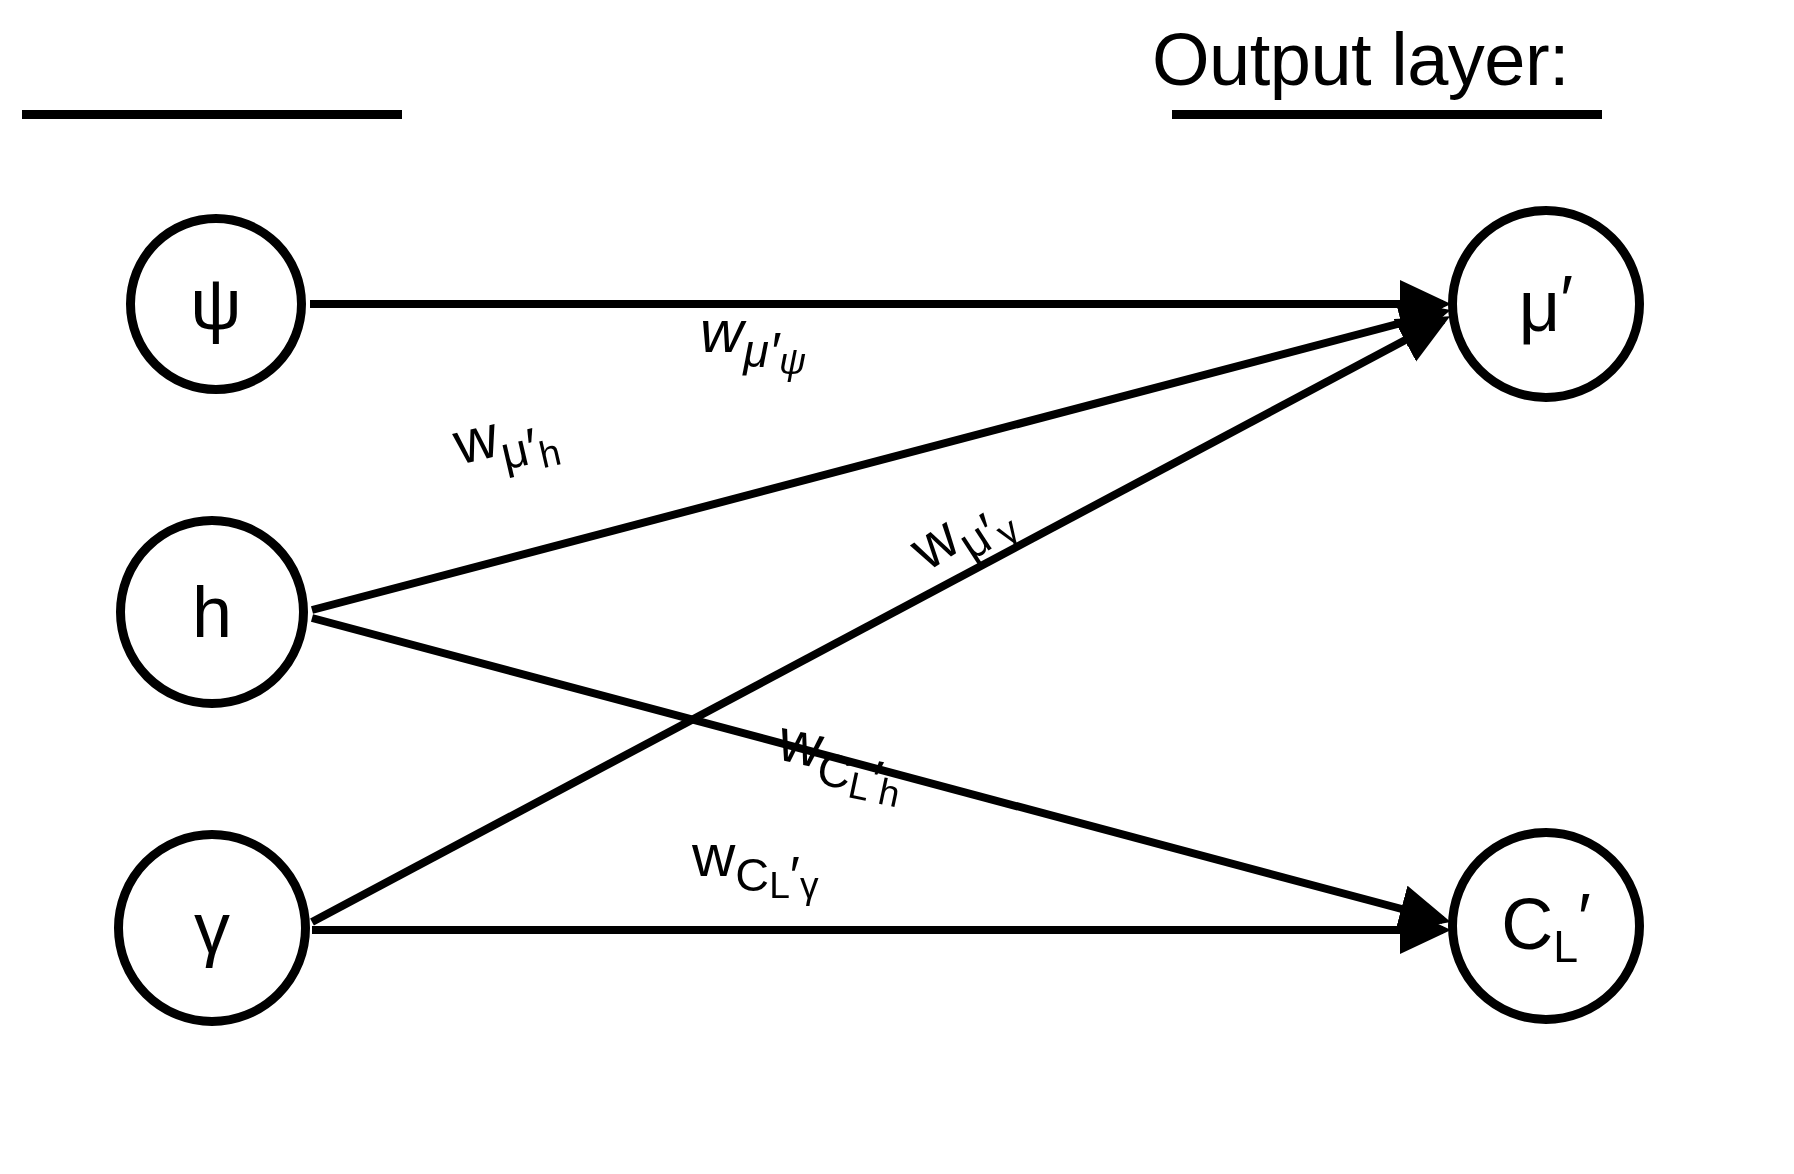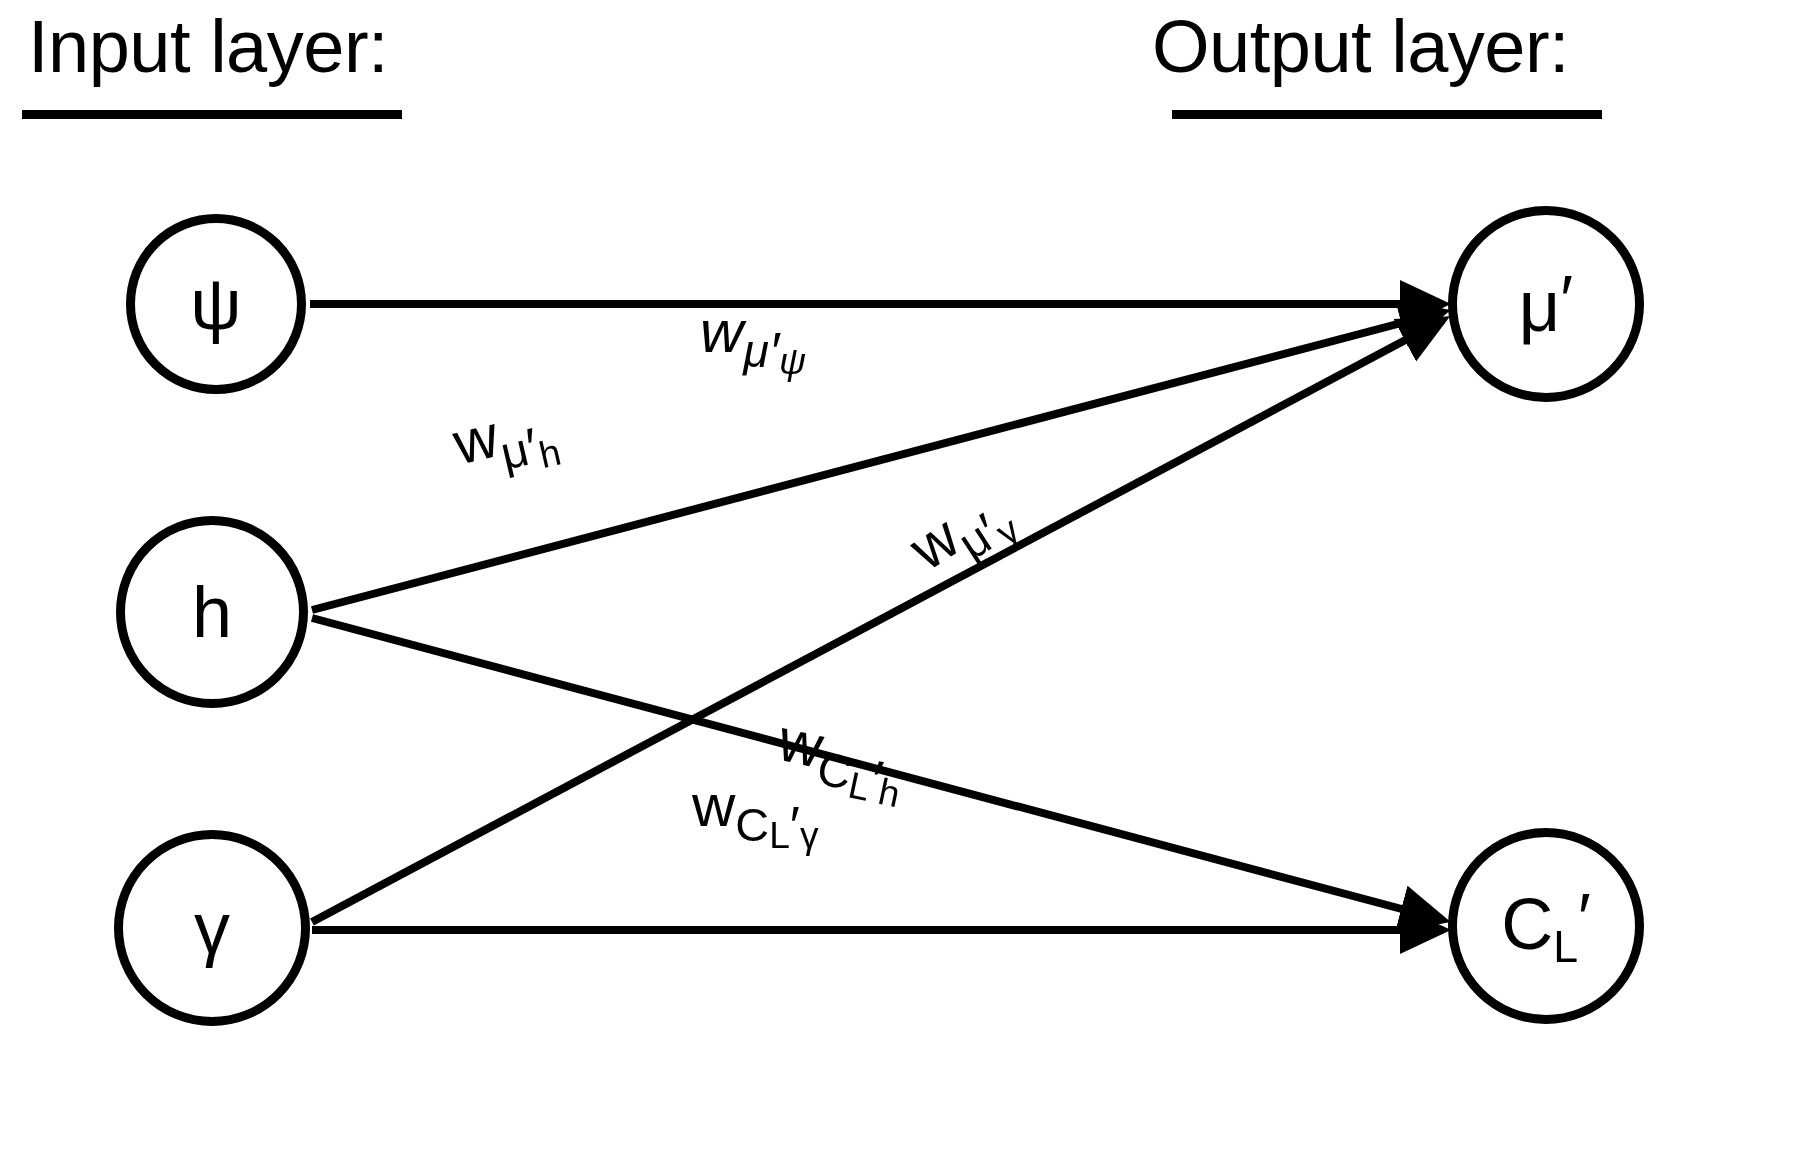--- a/index.html
+++ b/index.html
@@ -18,21 +18,21 @@
   }
   .layer-title {
     position: absolute;
     font-size: 74px;
     line-height: 1;
     letter-spacing: -0.5px;
     white-space: nowrap;
     color: #000;
   }
   #input-title { left: 28px;  top: 10px; }
-  #output-title { left: 1152px; top: 10px; }
+  #output-title { left: 1152px; top: 23px; }
 
   .title-rule {
     position: absolute;
     height: 9px;
     background: #000;
   }
   #input-rule  { left: 22px;  top: 110px; width: 380px; }
   #output-rule { left: 1172px; top: 110px; width: 430px; }
 
   svg#wires {
@@ -91,28 +91,27 @@
   .weight-label .sub2 {
     font-size: 0.62em;
     vertical-align: -0.60em;
   }
   .weight-label .prime { font-size: 0.9em; }
 
   #w-mu-psi { left: 700px; top: 302px; font-style: italic; }
   #w-mu-h   { left: 448px; top: 416px; transform: rotate(-13deg); }
   #w-mu-g   { left: 900px; top: 530px; transform: rotate(-33deg); }
   #w-cl-h   { left: 786px; top: 710px; transform: rotate(12deg); }
-  #w-cl-g   { left: 692px; top: 776px; transform: rotate(0deg); }
+  #w-cl-g   { left: 692px; top: 826px; transform: rotate(0deg); }
 </style>
 </head>
 <body>
 
 <div id="stage">
 
-  <div class="layer-title" id="input-title">Input layer:</div>
   <div class="title-rule" id="input-rule"></div>
 
   <div class="layer-title" id="output-title">Output layer:</div>
   <div class="title-rule" id="output-rule"></div>
 
   <svg id="wires" viewBox="0 0 1794 1174">
     <defs>
       <marker id="arrowhead" markerWidth="7" markerHeight="7" refX="5.4" refY="3" orient="auto" markerUnits="strokeWidth">
         <path d="M0,0 L6.4,3 L0,6 z" fill="#000"></path>
       </marker>

